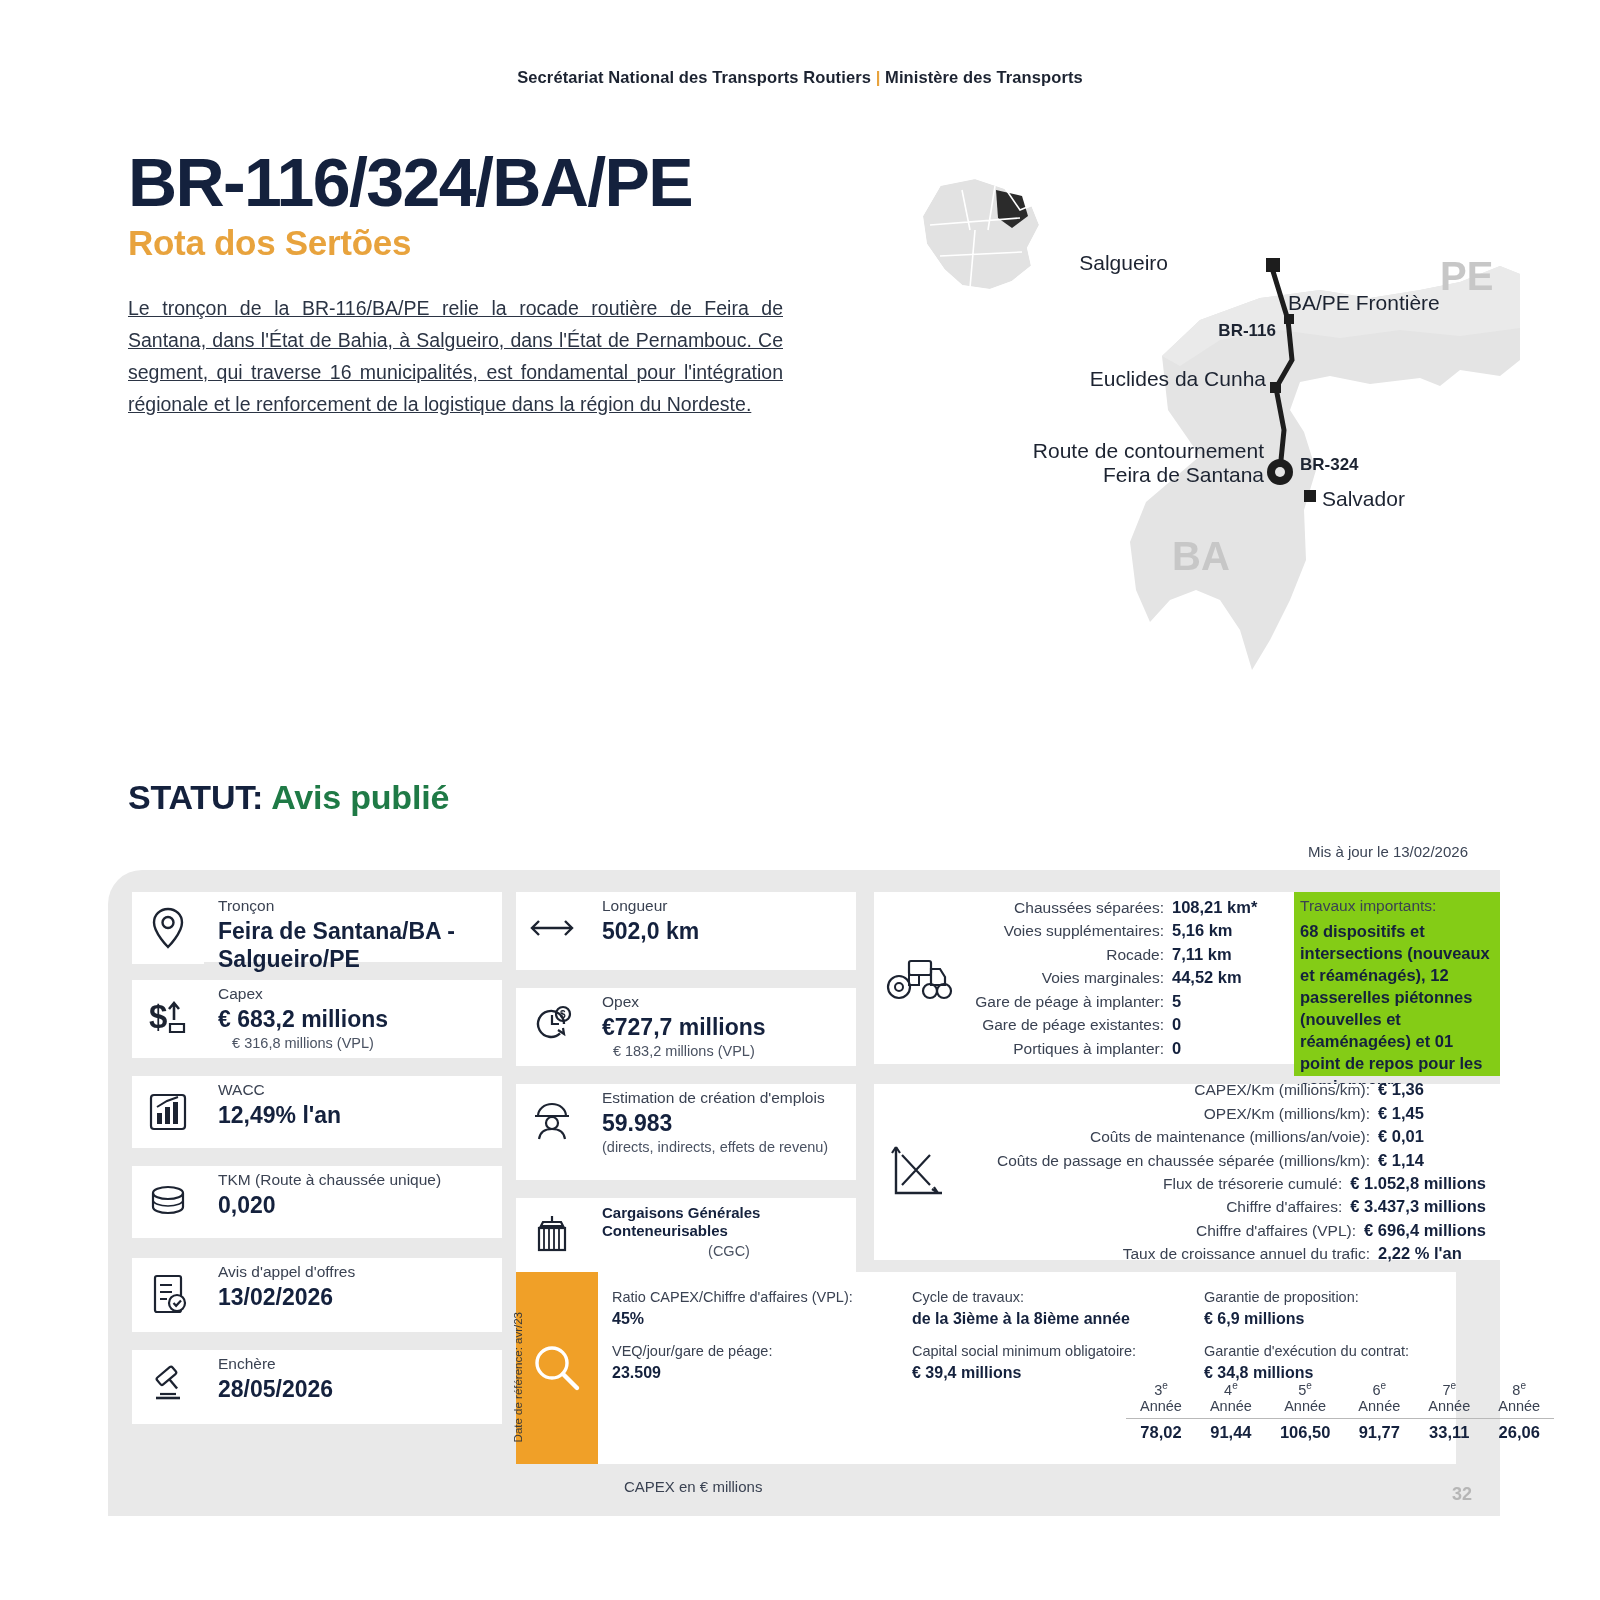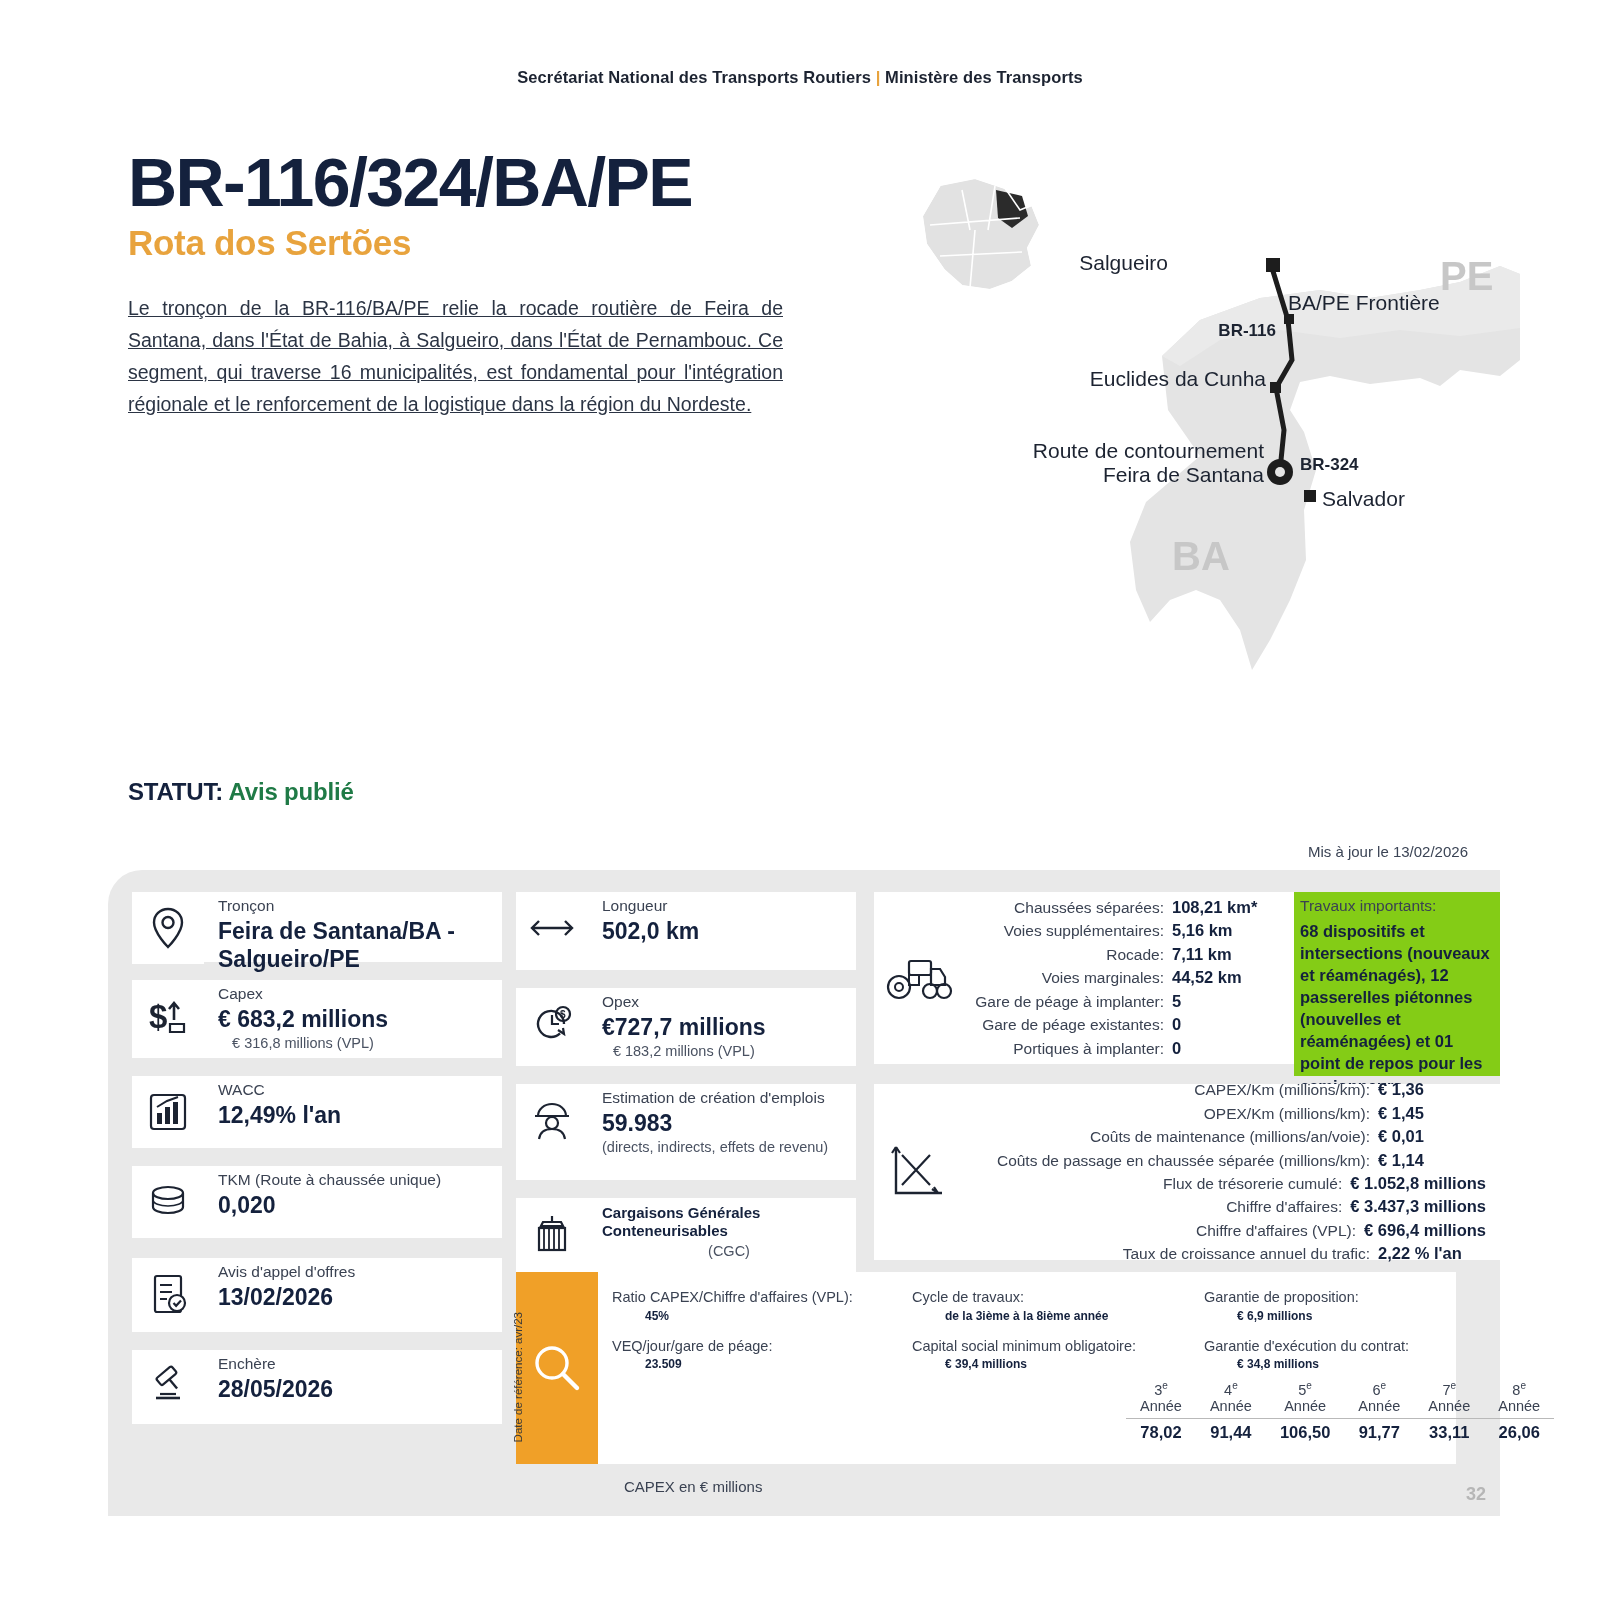--- a/index.html
+++ b/index.html
@@ -39,21 +39,21 @@
     text-decoration: underline;
   }
 
   
   .map-wrap { position: absolute; top: 170px; left: 900px; width: 620px; height: 580px; }
   .map-svg { position: absolute; top: 0; left: 0; }
 
   
   .status {
     position: absolute; top: 778px; left: 128px;
-    font-size: 24px; font-weight: bold; letter-spacing: -.2px;
+    font-size: 34px; font-weight: bold; letter-spacing: -.2px;
   }
   .status .label { color: #14213d; }
   .status .value { color: #1f7a46; }
 
   .updated {
     position: absolute; top: 843px; right: 132px;
     font-size: 15px; color: #3b4455;
   }
 
   
@@ -103,31 +103,31 @@
     position: absolute; top: 0; left: 0; width: 82px; height: 192px; background: #f0a028;
     display: flex; align-items: center; justify-content: center;
   }
   .vert-date {
     position: absolute; left: -4px; top: 40px;
     writing-mode: vertical-rl; transform: rotate(180deg);
     font-size: 11.5px; color: #3a3a3a; line-height: 1.15; text-align: left;
   }
   .bb-grid { position: absolute; top: 16px; left: 96px; width: 836px; display: flex; }
   .bb-col { font-size: 14.5px; color: #3a4252; line-height: 1.35; }
-  .bb-col b { display: block; font-size: 12px; color: #14213d; margin-left: 33px; }
+  .bb-col b { display: block; font-size: 16px; color: #14213d; }
   .bb-col .pair { margin-bottom: 13px; }
 
   table.years { position: absolute; top: 104px; left: 610px; border-collapse: collapse; }
   .years td { font-size: 14.5px; color: #3a4252; padding: 4px 14px; text-align: center; }
   .years tr.vals td { font-size: 16.5px; font-weight: bold; color: #14213d; }
   .years tr.hdr td { border-bottom: 1px solid #b9b9b9; }
   .years sup { font-size: 10px; }
 
   .capex-note { position: absolute; top: 1478px; left: 624px; font-size: 15px; color: #3a4252; }
-  .pagenum { position: absolute; top: 1484px; right: 114px; font-size: 18px; font-weight: bold; color: #b6b6b6; }
+  .pagenum { position: absolute; top: 1484px; right: 128px; font-size: 18px; font-weight: bold; color: #b6b6b6; }
 </style>
 </head>
 <body>
 
 <div class="page">
 
   <div class="header">
     <span>Secrétariat National des Transports Routiers</span>
     <span class="sep">|</span>
     <span>Ministère des Transports</span>

